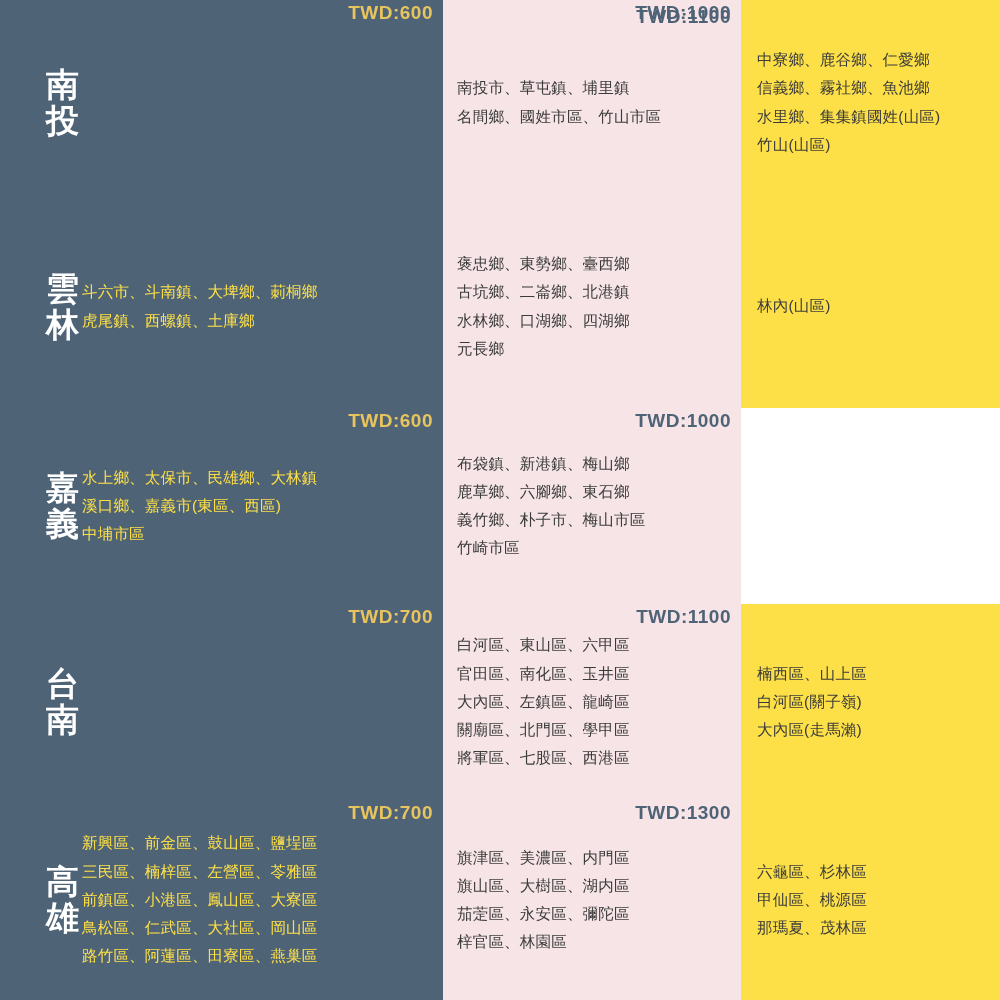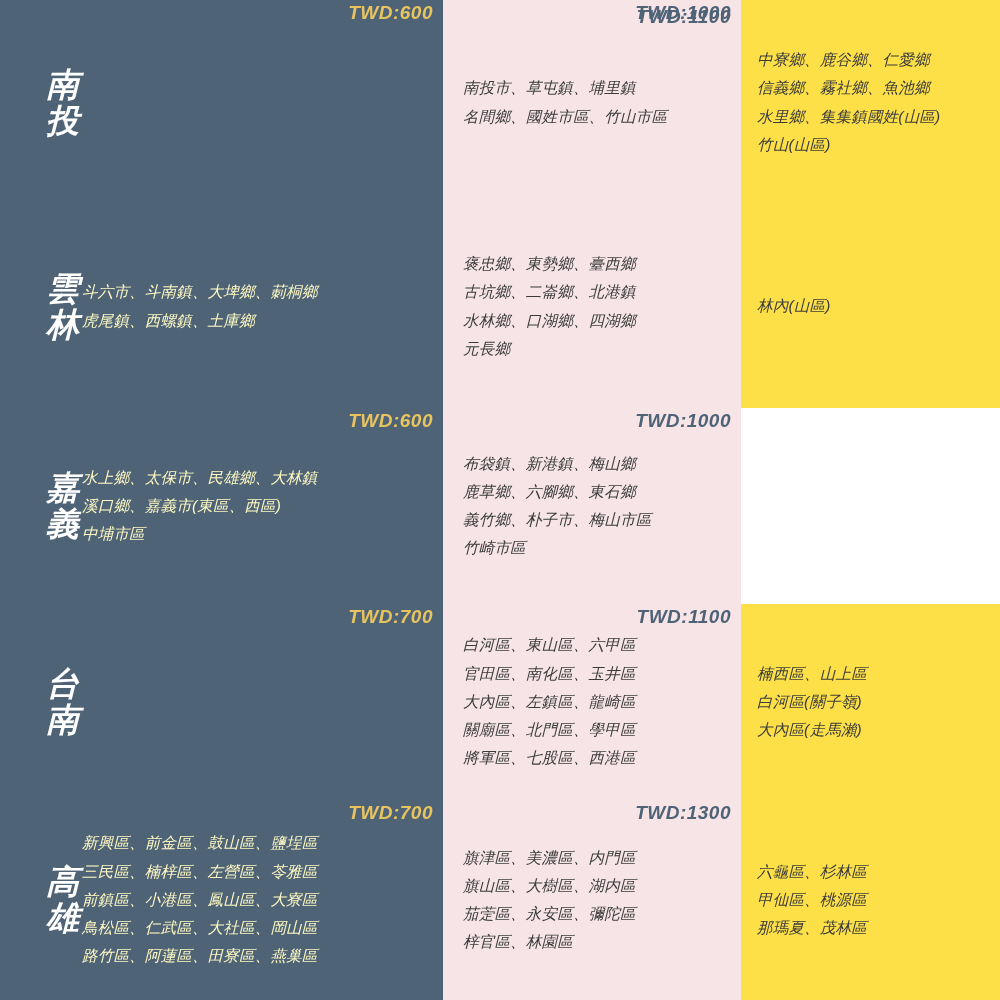--- a/index.html
+++ b/index.html
@@ -12,21 +12,20 @@
     height: 1000px;
     font-family: "Liberation Sans", sans-serif;
     overflow: hidden;
   }
   .sheet {
     position: relative;
     width: 927px;
     height: 1000px;
     background: #ffffff;
     box-sizing: border-box;
-    font-style: italic;
   }
   .row {
     display: flex;
     position: relative;
     width: 1000px;
     box-sizing: border-box;
   }
   
   .col {
     position: relative;
@@ -59,33 +58,33 @@
     line-height: 1.08;
     letter-spacing: 1px;
     padding-left: 46px;
     box-sizing: border-box;
     color: #ffffff;
   }
   .region-list {
     flex: 1 1 auto;
     font-size: 15.5px;
     line-height: 1.82;
-    color: #fef9c3;
+    color: #fde047;
     padding-right: 18px;
     padding-left: 2px;
     letter-spacing: 0.2px;
   }
   .cell-text {
     font-size: 15.5px;
     line-height: 1.82;
     letter-spacing: 0.2px;
     padding: 0 14px 0 14px;
   }
   .col-mid .cell-text {
-    padding-left: 20px;
+    padding-left: 14px;
   }
   .col-right .cell-text {
     padding-left: 16px;
   }
   
   .price {
     position: absolute;
     top: 2px;
     right: 10px;
     font-size: 19px;

